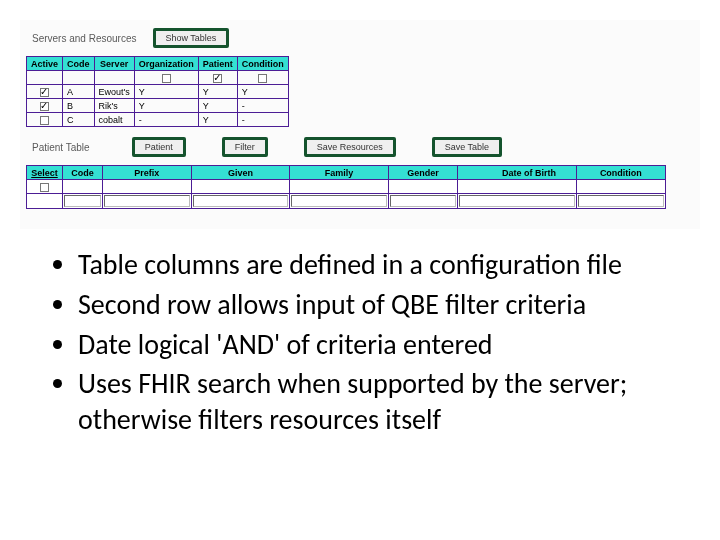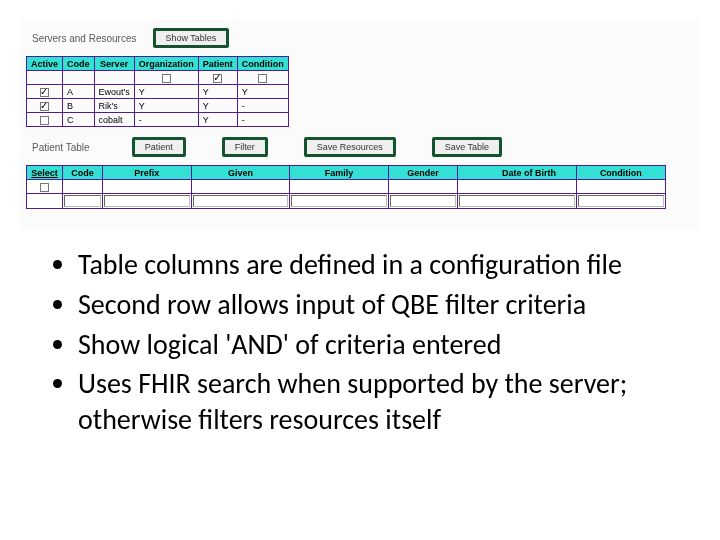--- a/index.html
+++ b/index.html
@@ -201,16 +201,16 @@
         <td class="filter-cell"><input class="filter-input" style=""></td>
         <td class="filter-cell"><input class="filter-input" style=""></td>
       </tr>
     </tbody>
       </table>
   </div>
 
   <ul class="bullets">
     <li>Table columns are defined in a configuration file</li>
     <li>Second row allows input of QBE filter criteria</li>
-    <li>Show logical 'AND' of criteria entered</li>
+    <li>Date logical 'AND' of criteria entered</li>
     <li>Uses FHIR search when supported by the server; otherwise filters resources itself</li>
   </ul>
 </div>
 
 </body></html>

